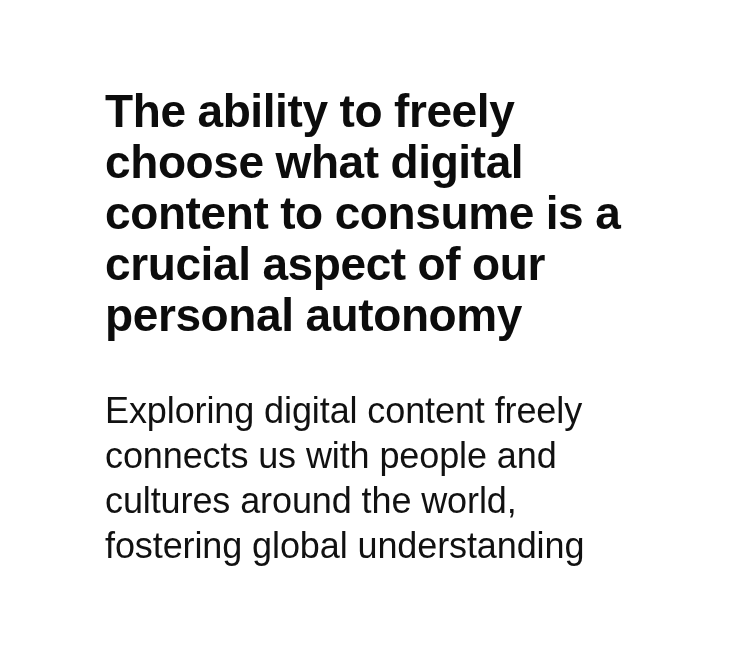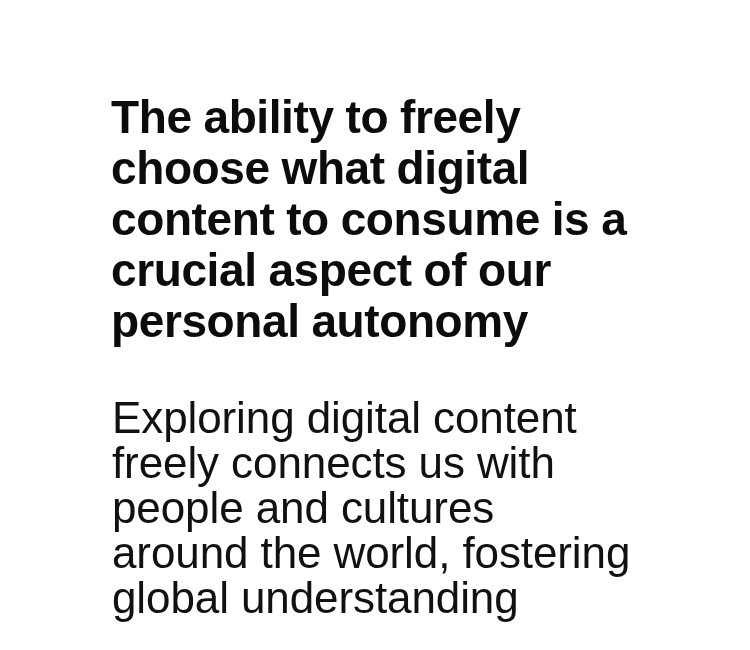--- a/index.html
+++ b/index.html
@@ -28,39 +28,39 @@
     left: 105px;
     top: 0;
     width: 560px;
   }
 
   .headline {
     position: absolute;
     top: 86px;
     left: 0;
     width: 548px;
-    margin: 6px;
+    margin: 0;
     font-family: "Liberation Sans", sans-serif;
     font-size: 46px;
     line-height: 51px;
     font-weight: bold;
     letter-spacing: -0.4px;
     color: #0c0c0c;
     text-align: left;
     word-spacing: -0.5px;
   }
 
   .subhead {
     position: absolute;
     top: 388px;
     left: 0;
     width: 520px;
-    margin: 7px;
+    margin: 0;
     font-family: "Liberation Sans", sans-serif;
-    font-size: 44px;
+    font-size: 36px;
     line-height: 45px;
     font-weight: normal;
     letter-spacing: -0.1px;
     color: #111111;
     text-align: left;
   }
 </style>
 </head>
 <body>
 

